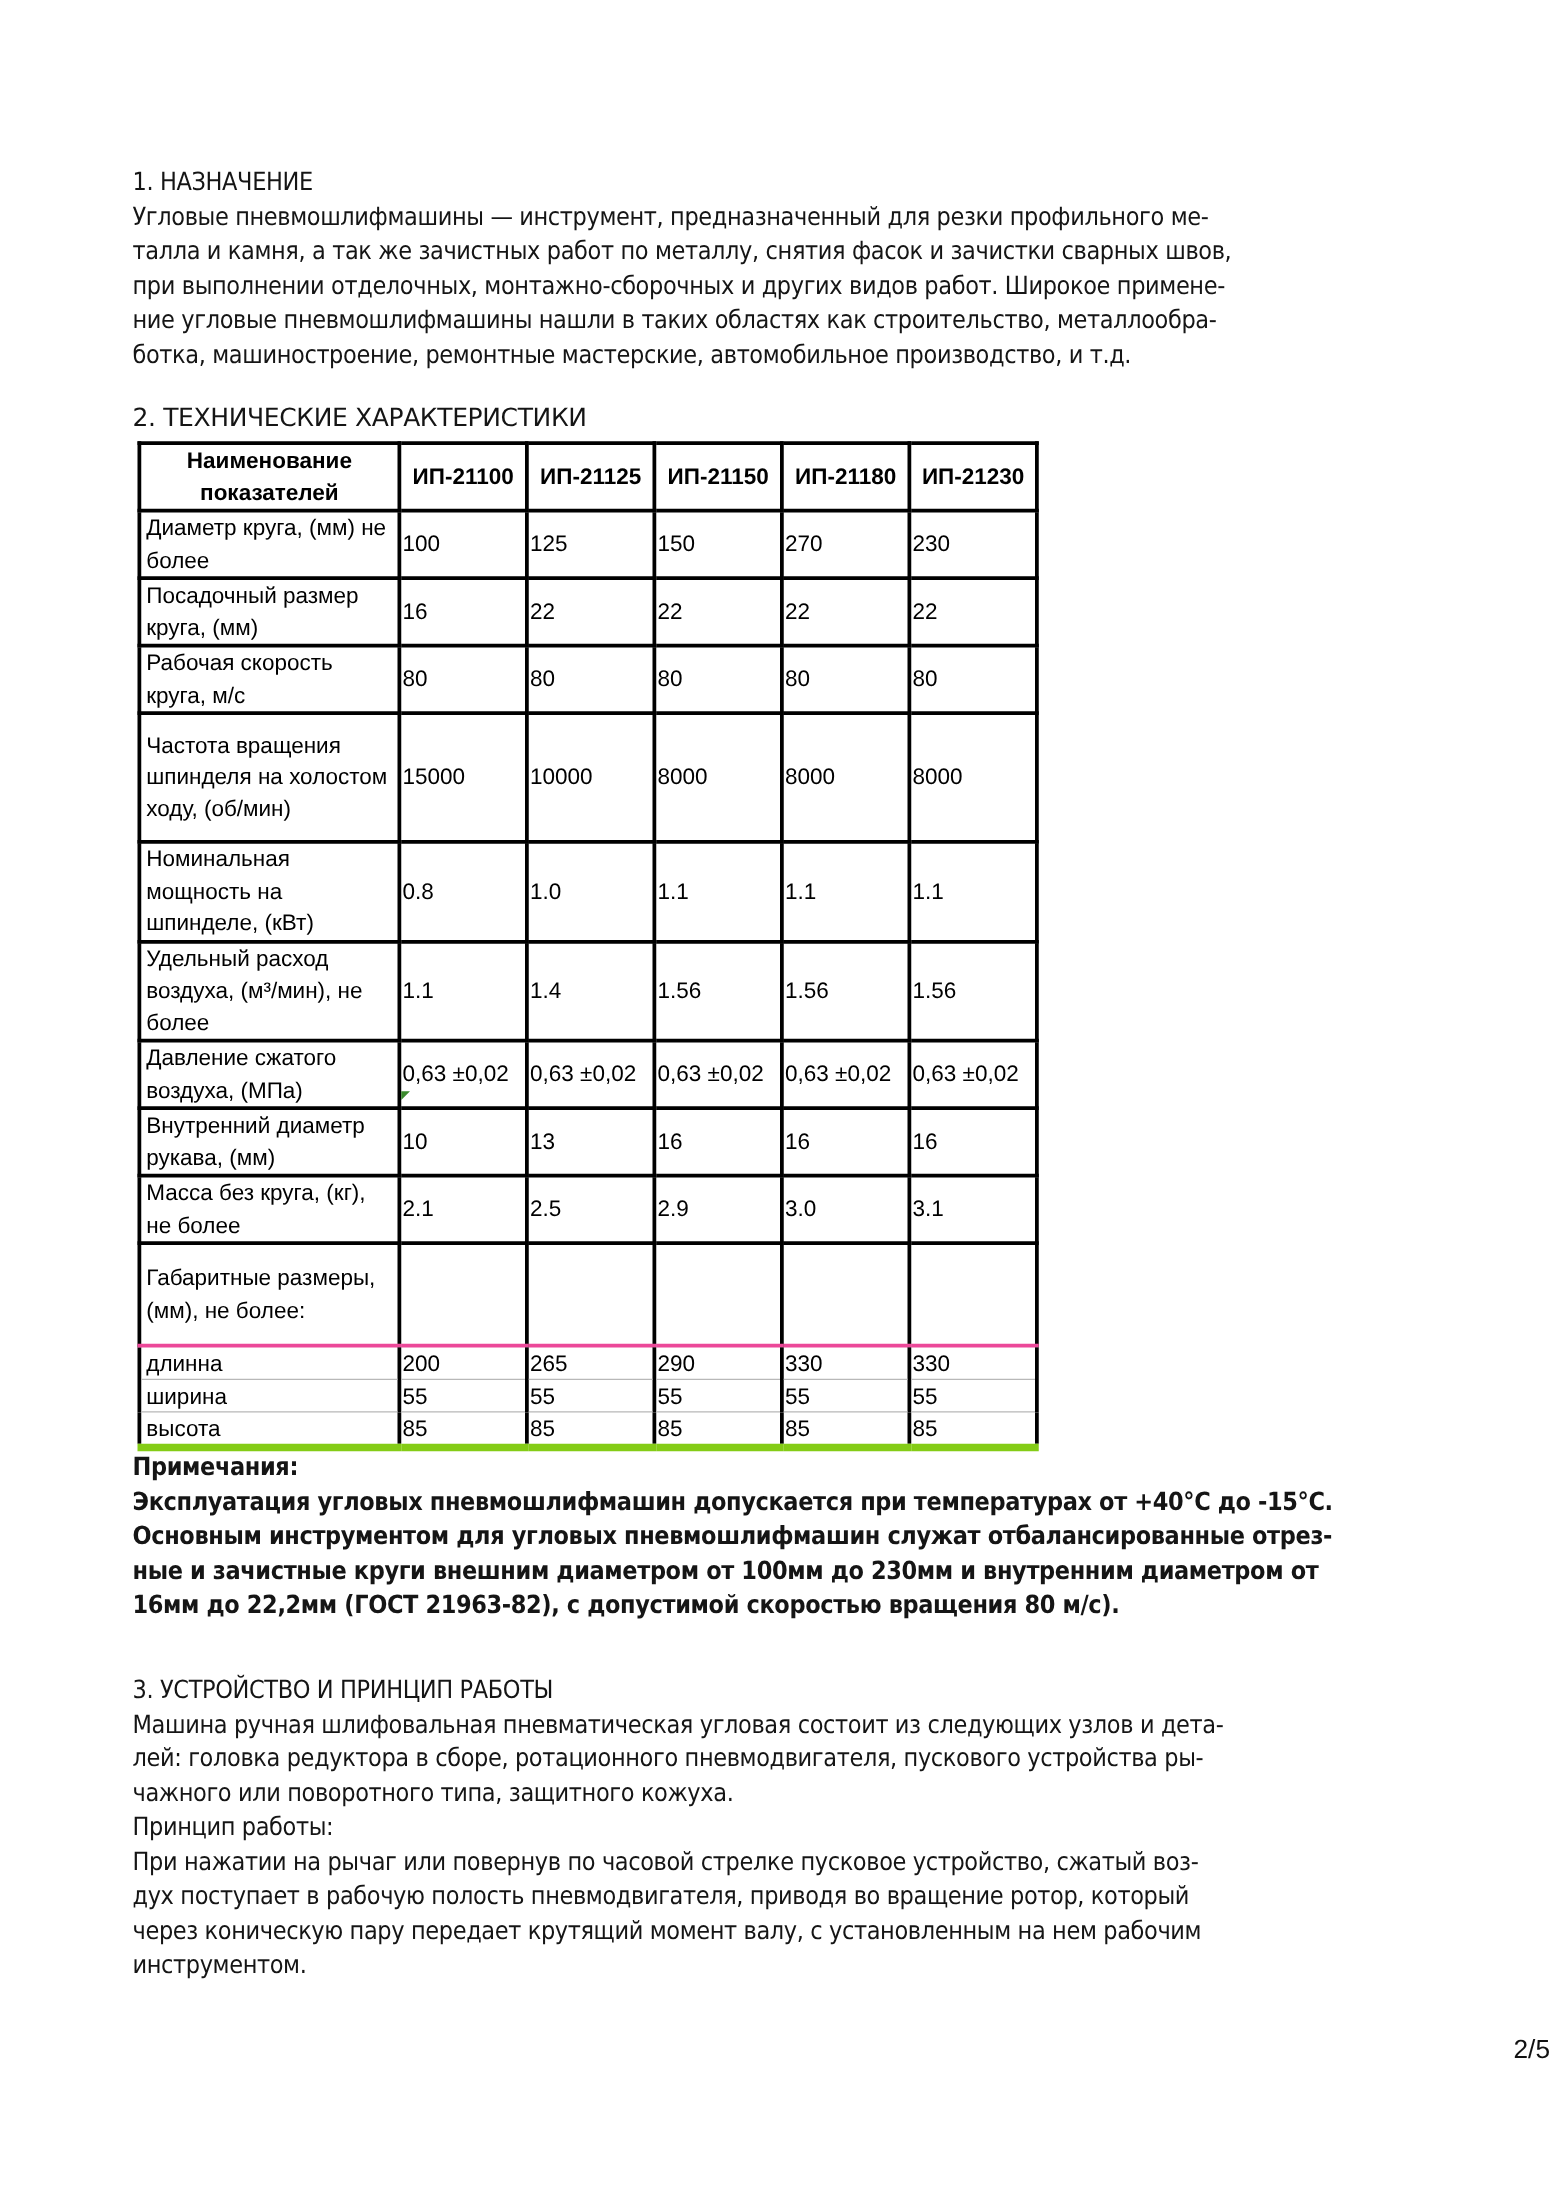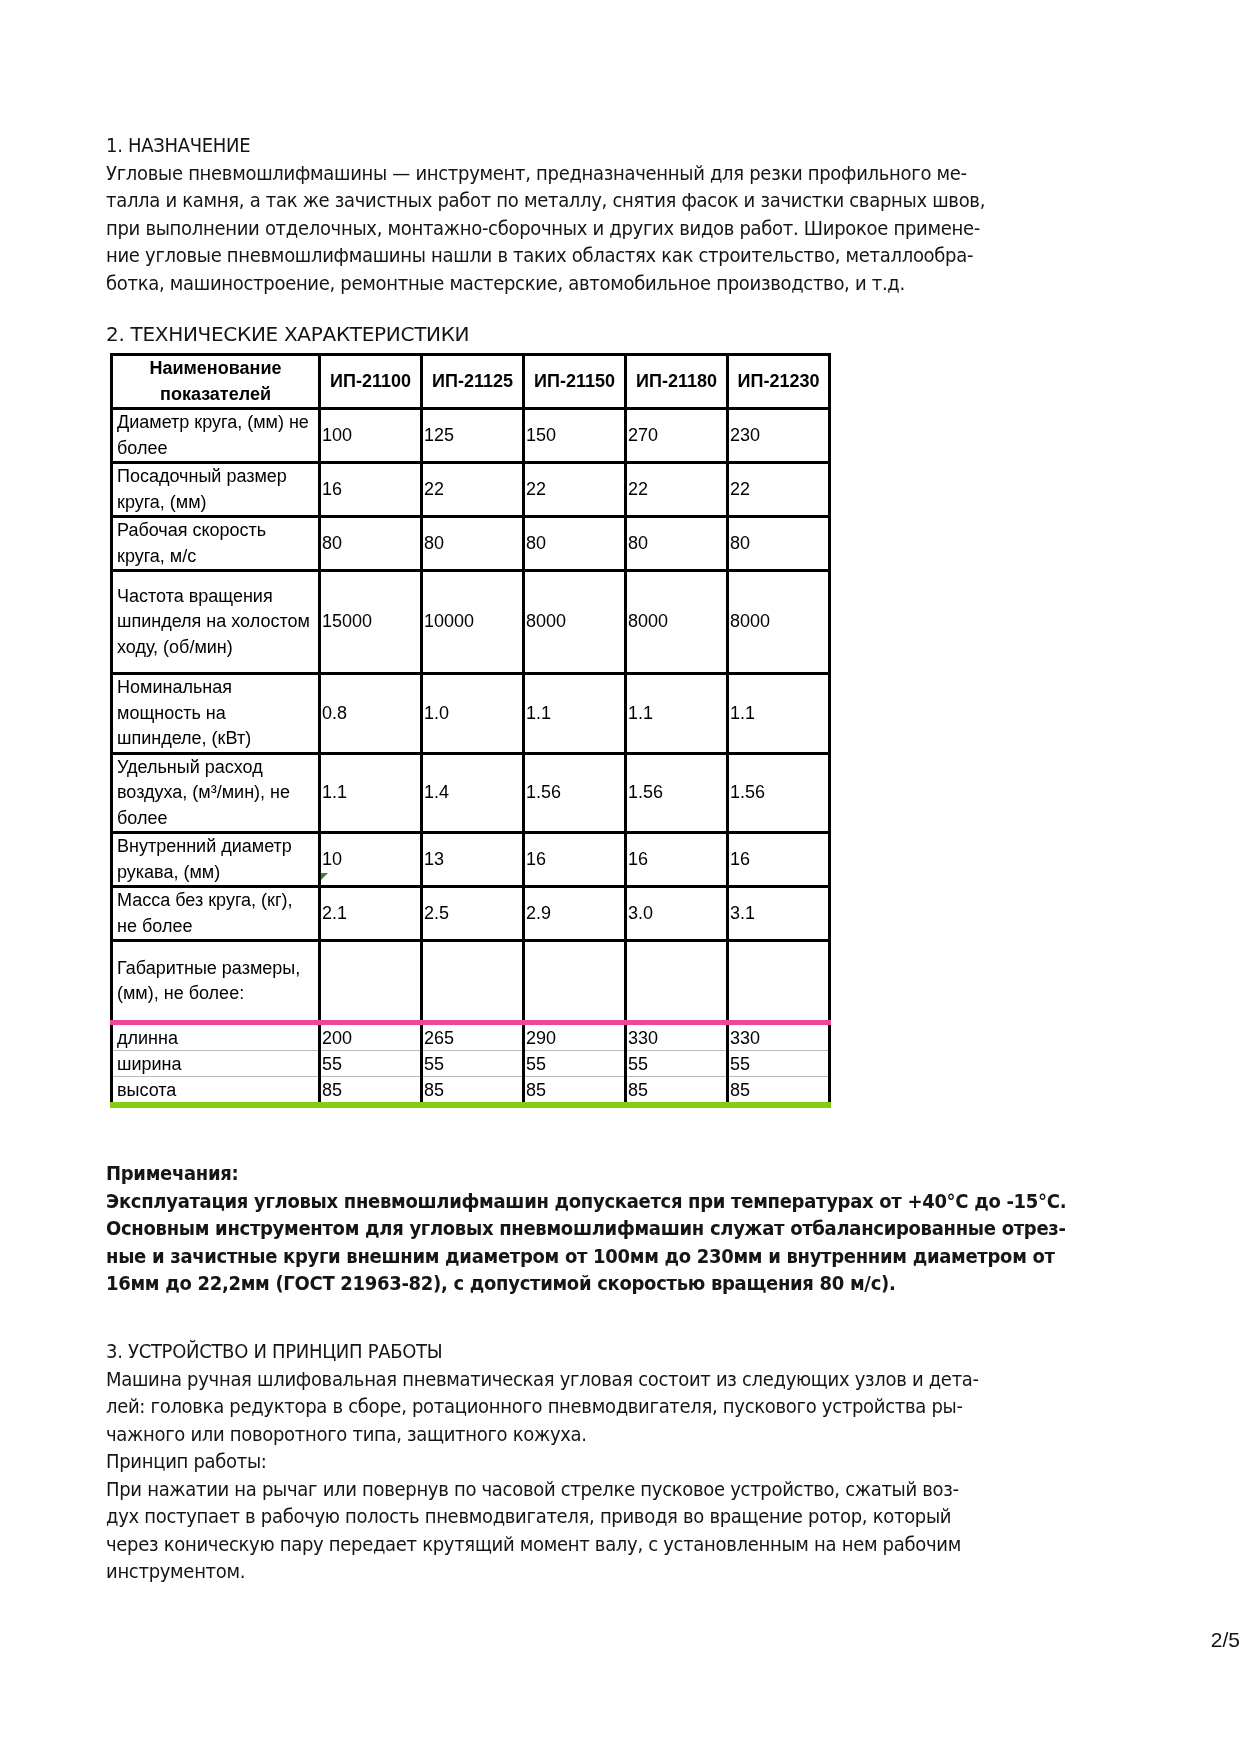--- a/index.html
+++ b/index.html
@@ -86,21 +86,21 @@
     .spec-table tr.sub td {
       border-top: 1px solid #b8b8b8;
       border-bottom: 1px solid #b8b8b8;
       height: 25px;
       line-height: 24px;
     }
     .spec-table tr.sub.last td {
       border-bottom: 6px solid #84cc16;
     }
     .spec-table tr.dims-head td {
-      border-bottom: 5px solid #ec4899;
+      border-bottom: 3px solid #ec4899;
     }
     .green-mark {
       position: absolute;
       width: 0; height: 0;
       border-top: 7px solid #3a8a2c;
       border-right: 7px solid transparent;
     }
 
     .page-number {
       position: absolute;
@@ -189,20 +189,28 @@
         <td class="val">1.1</td>
         <td class="val">1.1</td>
       </tr>
       <tr style="height:76px">
         <td class="label">Удельный расход воздуха, (м³/мин), не более</td>
         <td class="val">1.1</td>
         <td class="val">1.4</td>
         <td class="val">1.56</td>
         <td class="val">1.56</td>
         <td class="val">1.56</td>
+      </tr>
+      <tr style="height:52px">
+        <td class="label">Давление сжатого воздуха, (МПа)</td>
+        <td class="val">0,63 ±0,02</td>
+        <td class="val">0,63 ±0,02</td>
+        <td class="val">0,63 ±0,02</td>
+        <td class="val">0,63 ±0,02</td>
+        <td class="val">0,63 ±0,02</td>
       </tr>
       <tr style="height:53px">
         <td class="label">Внутренний диаметр рукава, (мм)</td>
         <td class="val">10</td>
         <td class="val">13</td>
         <td class="val">16</td>
         <td class="val">16</td>
         <td class="val">16</td>
       </tr>
       <tr style="height:53px">

